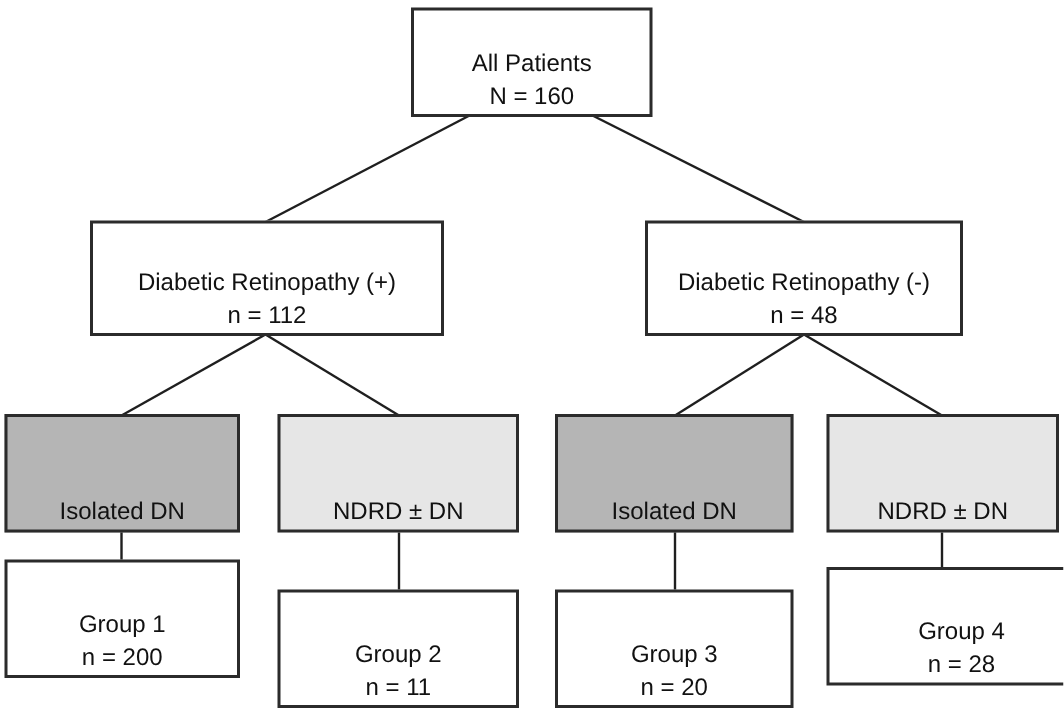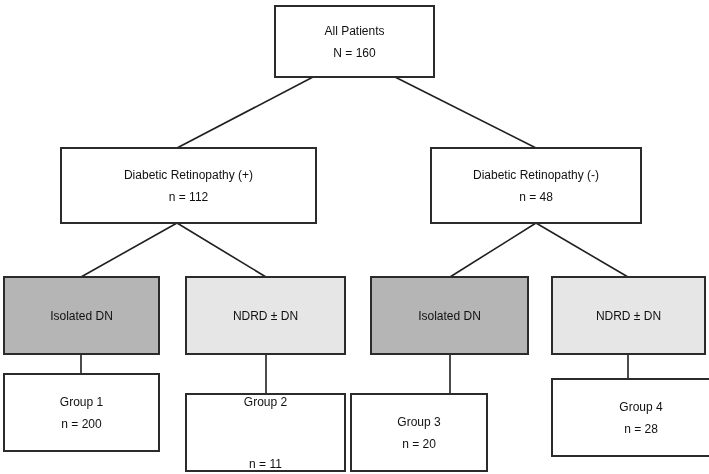--- a/index.html
+++ b/index.html
@@ -24,38 +24,38 @@
     height: 474px;
   }
   .node {
     position: absolute;
     box-sizing: border-box;
     border: 2px solid #2b2b2b;
     background: #ffffff;
     display: flex;
     flex-direction: column;
     align-items: center;
-    justify-content: center;
+    justify-content: flex-end;
     text-align: center;
-    font-size: 12px;
+    font-size: 16px;
     line-height: 22px;
     white-space: nowrap;
   }
   .node span { display: block; }
 
   #n-all   { left: 274px; top: 5px;   width: 161px; height: 73px; border-width: 2px; }
-  #n-drpos { left: 60px;  top: 147px; width: 257px; height: 77px; }
+  #n-drpos { left: 60px;  top: 147px; width: 236px; height: 77px; }
   #n-drneg { left: 430px; top: 147px; width: 212px; height: 77px; }
   #n-iso1  { left: 3px;   top: 276px; width: 157px; height: 79px; }
   #n-ndrd1 { left: 185px; top: 276px; width: 161px; height: 79px; }
   #n-iso2  { left: 370px; top: 276px; width: 159px; height: 79px; }
   #n-ndrd2 { left: 551px; top: 276px; width: 155px; height: 79px; }
   #n-g1    { left: 3px;   top: 373px; width: 157px; height: 79px; }
-  #n-g2    { left: 185px; top: 393px; width: 161px; height: 79px; gap: 40px; }
-  #n-g3    { left: 350px; top: 393px; width: 138px; height: 79px; }
+  #n-g2    { left: 185px; top: 393px; width: 161px; height: 79px; }
+  #n-g3    { left: 370px; top: 393px; width: 159px; height: 79px; }
   #n-g4    { left: 551px; top: 378px; width: 180px; height: 79px; }
 </style>
 </head>
 <body>
 
 <div class="stage">
 
   <svg class="connectors" viewBox="0 0 709 474" xmlns="http://www.w3.org/2000/svg">
     <g stroke="#1f1f1f" stroke-width="1.6" fill="none">
       <line x1="313" y1="77" x2="177" y2="148"></line>

